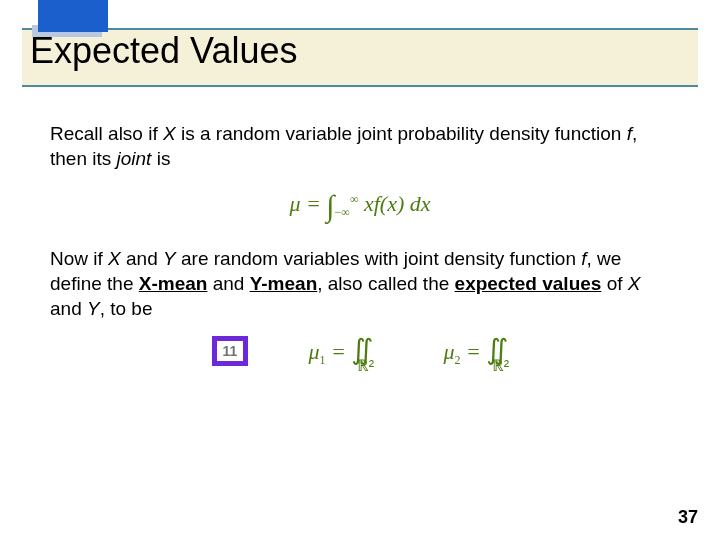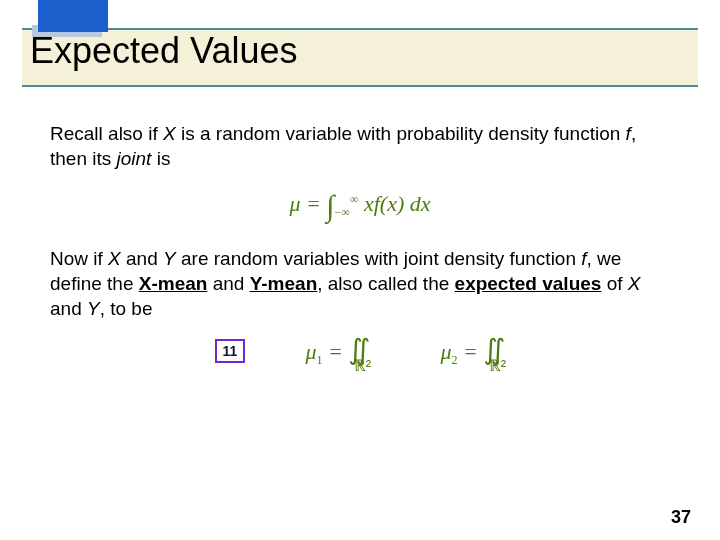--- a/index.html
+++ b/index.html
@@ -77,22 +77,22 @@
     color: #4d7c0f;
   }
   .eq-row {
     display: flex;
     justify-content: center;
     align-items: center;
     gap: 40px;
     margin-top: 10px;
   }
   .badge {
-    border: 2px solid #6d28d9;
-    color: #0f172a;
+    border: 5px solid #6d28d9;
+    color: #737373;
     padding: 2px 6px;
     font-size: 14px;
     font-weight: bold;
     font-style: normal;
     font-family: Arial, sans-serif;
     margin-right: 20px;
   }
   .eq-pair {
     display: flex;
     align-items: center;
@@ -110,21 +110,21 @@
     font-style: normal;
   }
   .sup {
     font-size: 12px;
     vertical-align: super;
     font-style: normal;
   }
   .page-num {
     position: absolute;
     bottom: 12px;
-    right: 29px;
+    right: 22px;
     font-size: 18px;
     font-weight: bold;
   }
   .dbl-int {
     position: relative;
     display: inline-block;
     font-size: 28px;
     font-style: normal;
   }
   .dbl-int .r2 {
@@ -141,21 +141,21 @@
 <div class="header-area">
   <div class="blue-shadow"></div>
   <div class="blue-box"></div>
   <div class="title-bar"></div>
   <div class="title-text">Expected Values</div>
 </div>
 
 <div class="content">
 
   <p class="para">
-    <span>Recall also if </span><span class="italic">X</span><span> is a random variable with probability density function </span><span class="italic">f</span><span>, then its </span><span class="italic">joint</span><span> is</span>
+    <span>Recall also if </span><span class="italic">X</span><span> is a random variable joint probability density function </span><span class="italic">f</span><span>, then its </span><span class="italic">joint</span><span> is</span>
   </p>
 
   <div class="eq-block">
     <span class="eq-img">
       μ&nbsp;=&nbsp;<span class="integral">∫</span><span class="sub">−∞</span><span class="sup">∞</span>&nbsp;xf(x)&nbsp;dx
     </span>
   </div>
 
   <p class="para">
     <span>Now if </span><span class="italic">X</span><span> and </span><span class="italic">Y</span><span> are random variables with joint density function </span><span class="italic">f</span><span>, we define the </span><span class="bold">X-mean</span><span> and </span><span class="bold">Y-mean</span><span>, also called the </span><span class="bold">expected values</span><span> of </span><span class="italic">X</span><span> and </span><span class="italic">Y</span><span>, to be</span>

